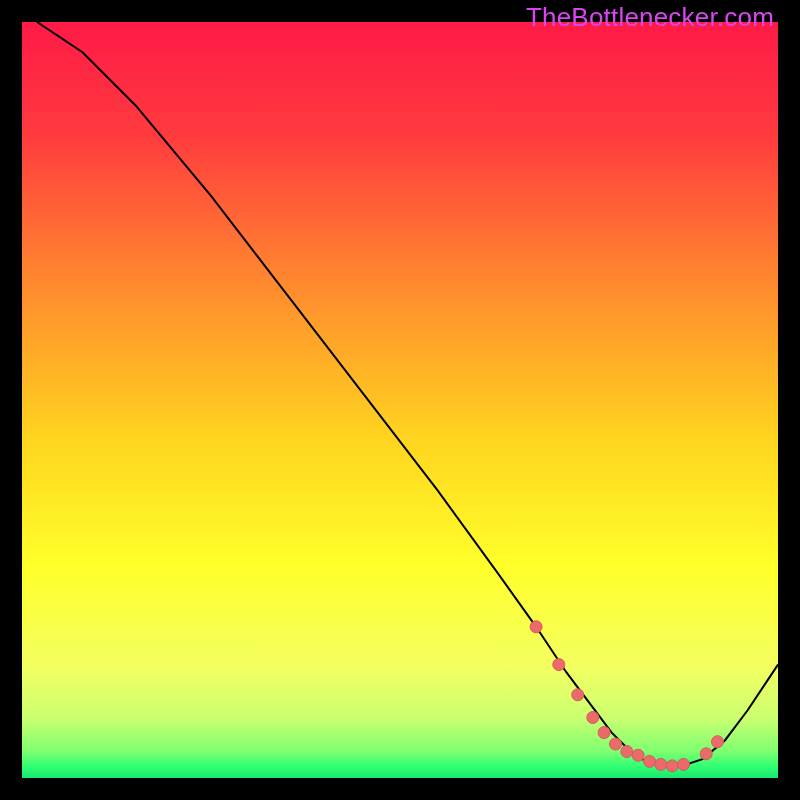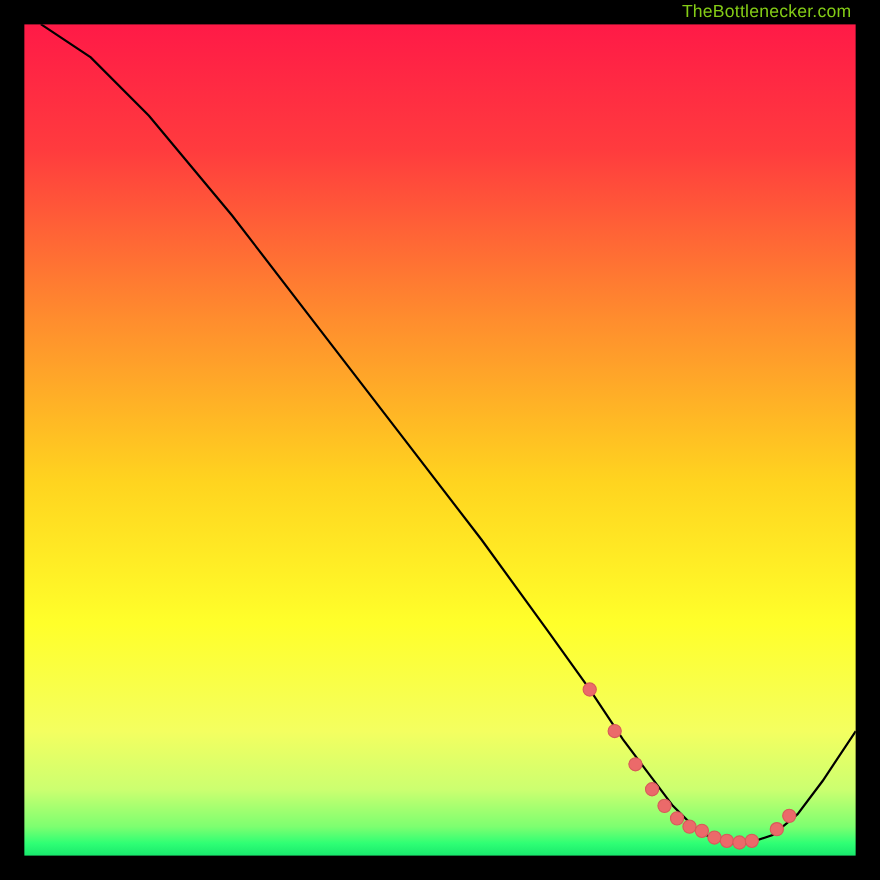--- a/index.html
+++ b/index.html
@@ -23,22 +23,22 @@
     position: absolute;
     left: 0;
     top: 0;
     width: 756px;
     height: 756px;
   }
   .watermark {
     position: absolute;
     top: 2px;
     right: 26px;
-    font-size: 16px;
-    color: #84cc16;
+    font-size: 26px;
+    color: #d946ef;
     font-weight: 500;
     letter-spacing: 0.2px;
   }
 </style>
 </head>
 <body>
 
 <div class="frame">
   <svg class="plot" viewBox="0 0 756 756" preserveAspectRatio="none">
     <defs>

